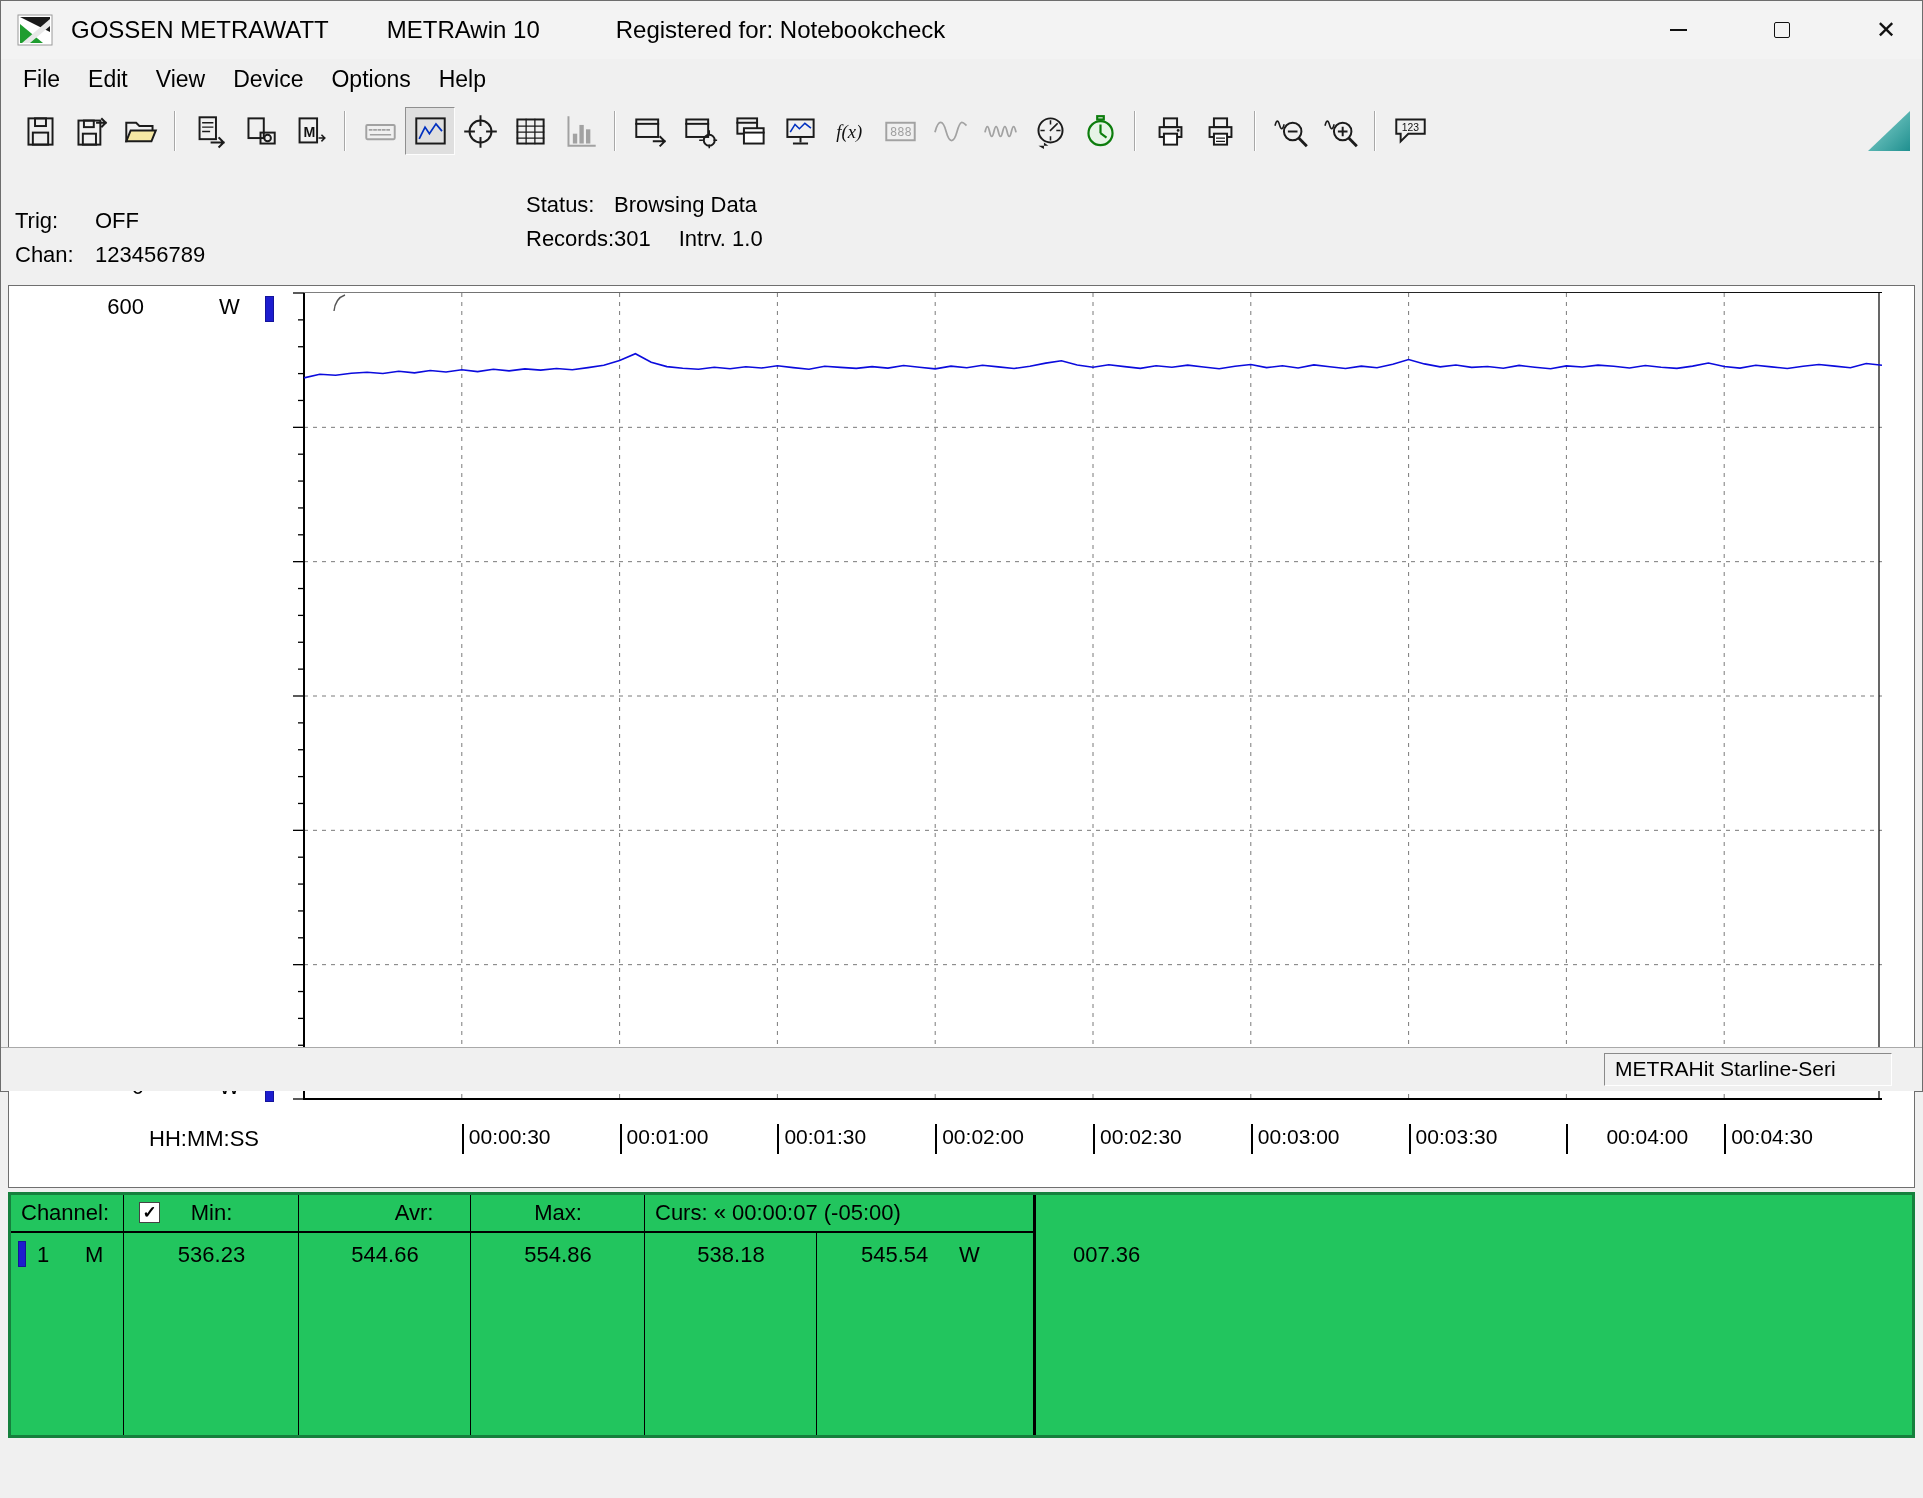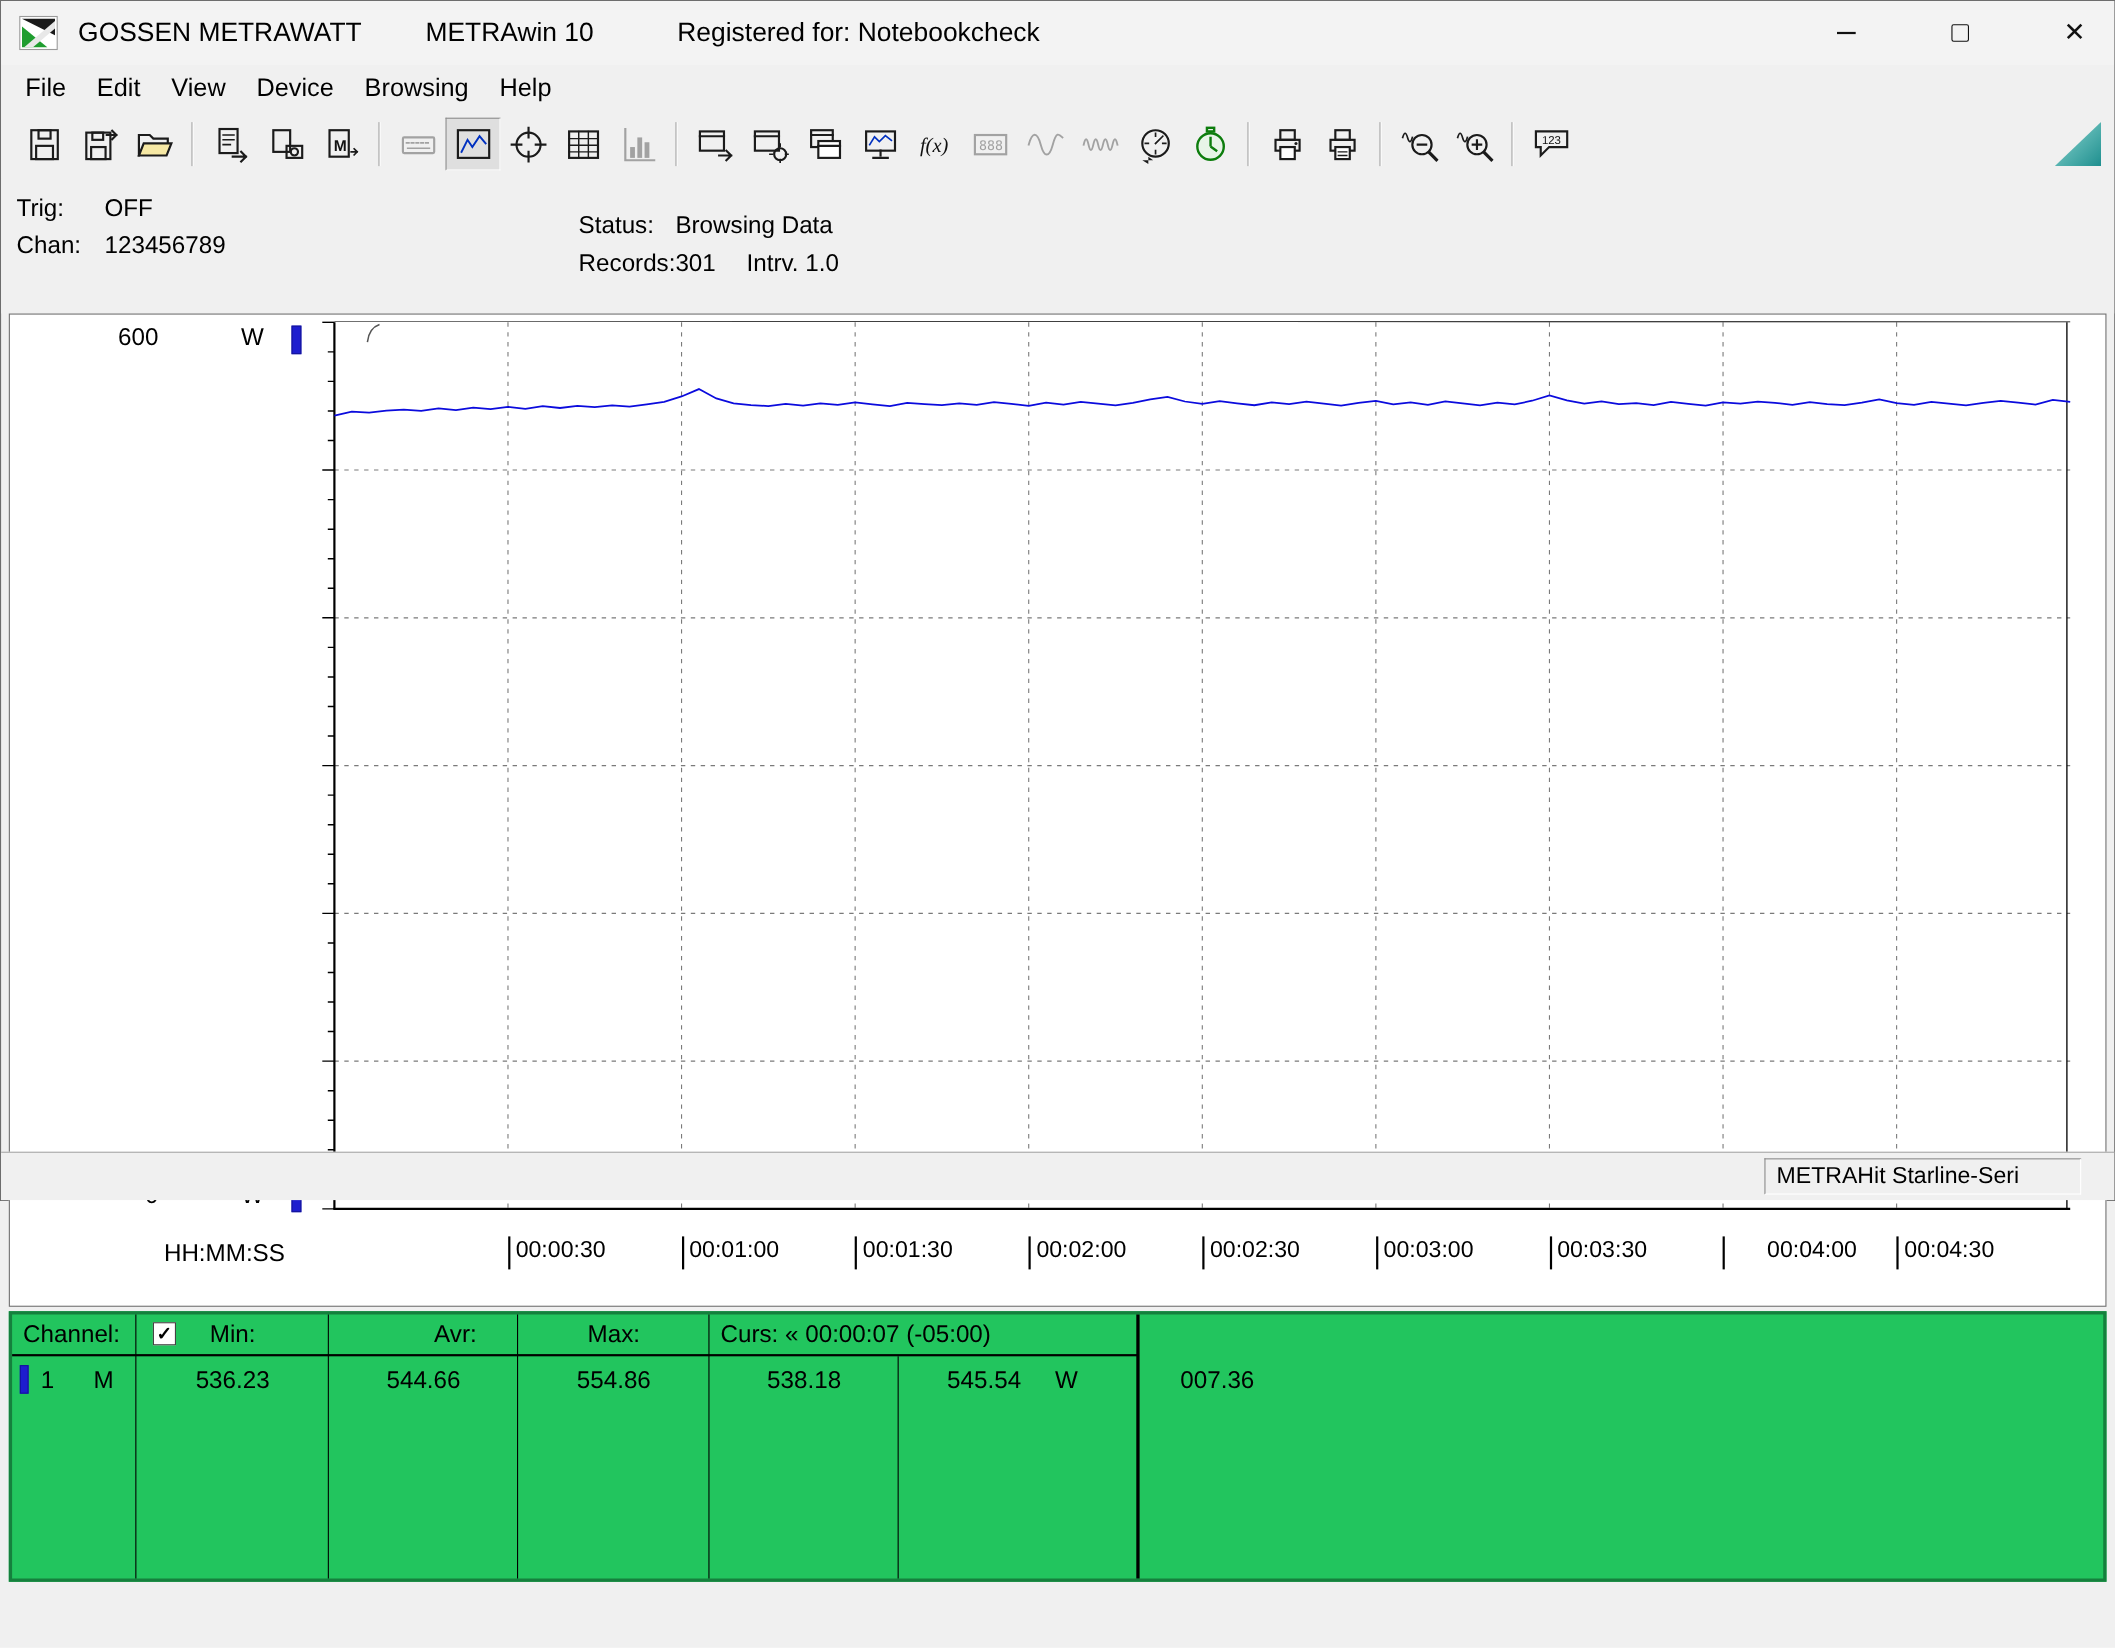--- a/index.html
+++ b/index.html
@@ -32,21 +32,21 @@
   .ticon { display:flex; }
   .ticon svg { width:35px; height:35px; }
   .ticon .s { fill:none; stroke:#1b1b1b; stroke-width:1.8; stroke-linecap:square; }
   .ticon .sg { fill:none; stroke:#0d7d0d; stroke-width:2; }
   .ticon .f { fill:#1b1b1b; }
   .tsep { width:2px; height:40px; margin:0 9px; border-left:1px solid #a8a8a8; border-right:1px solid #ffffff; }
   .corner-triangle { margin-left:auto; margin-right:12px; width:42px; height:40px; background:linear-gradient(135deg,#8fd8d2,#1f8f8f); clip-path:polygon(100% 0, 100% 100%, 0 100%); }
 
   
   .infobar { position:absolute; left:1px; top:162px; right:1px; height:123px; background:#f0f0f0; font-size:22px; }
-  .info-left { position:absolute; left:14px; top:10px; line-height:34px; }
+  .info-left { position:absolute; left:14px; top:42px; line-height:34px; }
   .info-right { position:absolute; left:525px; top:26px; line-height:34px; }
   .ilabel { display:inline-block; }
   .info-left .ilabel { width:80px; }
   .info-right .ilabel { width:88px; }
   .gapper { display:inline-block; width:28px; }
 
   
   .chart-panel { position:absolute; left:8px; top:285px; width:1907px; height:903px; background:#fff; border:1px solid #6f6f6f; }
   .ylab { position:absolute; font-size:22px; }
   .ylab-num { width:62px; text-align:right; }
@@ -97,21 +97,21 @@
           <span class="glyph-close">✕</span>
         </div>
     </div>
   </div>
 
   <div class="menubar">
       <div class="menu-item">File</div>
       <div class="menu-item">Edit</div>
       <div class="menu-item">View</div>
       <div class="menu-item">Device</div>
-      <div class="menu-item">Browsing</div>
+      <div class="menu-item">Options</div>
       <div class="menu-item">Help</div>
     </div>
 
   <div class="toolbar">
       <button class="tbtn">
         <span class="ticon">
           <svg viewBox="0 0 32 32">
             <rect class="s" x="5" y="4" width="22" height="24"></rect>
             <rect class="s" x="11" y="4" width="10" height="7"></rect>
             <rect class="s" x="9" y="17" width="14" height="11"></rect>

